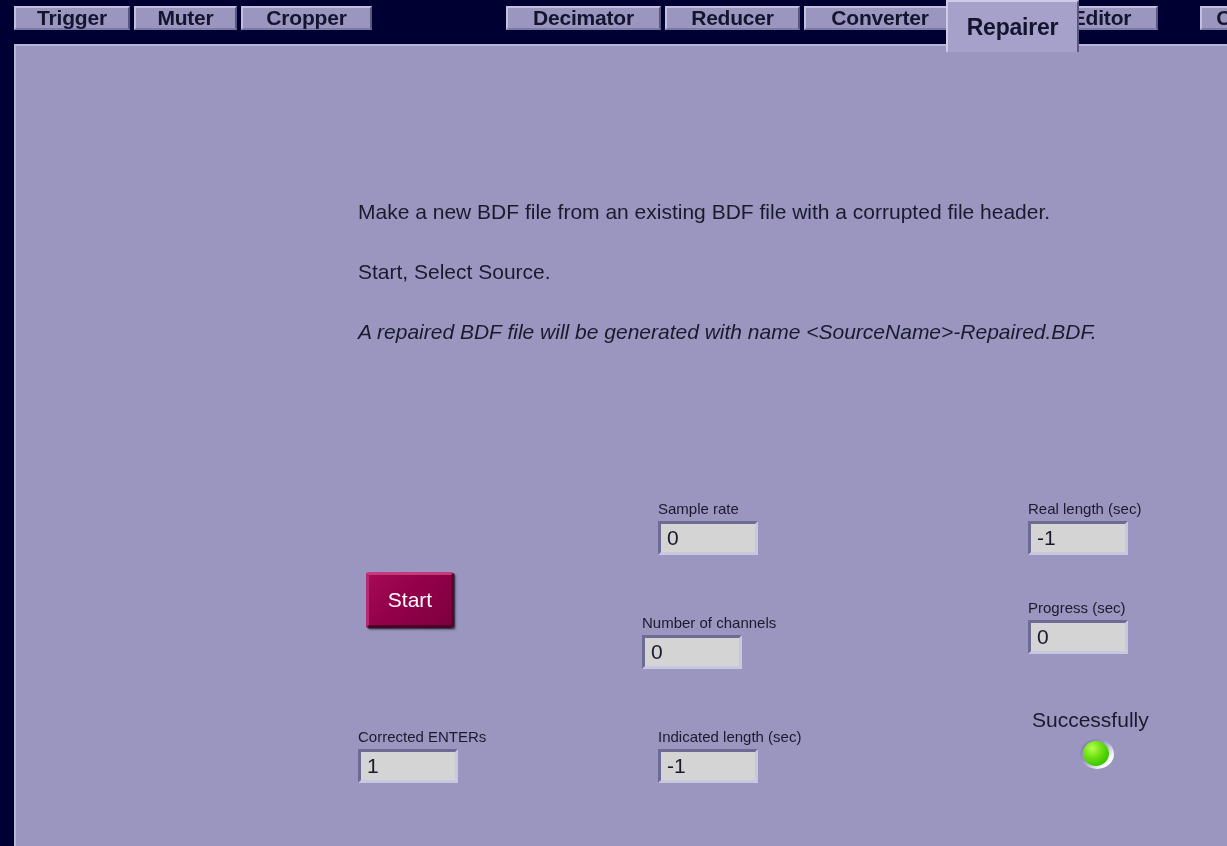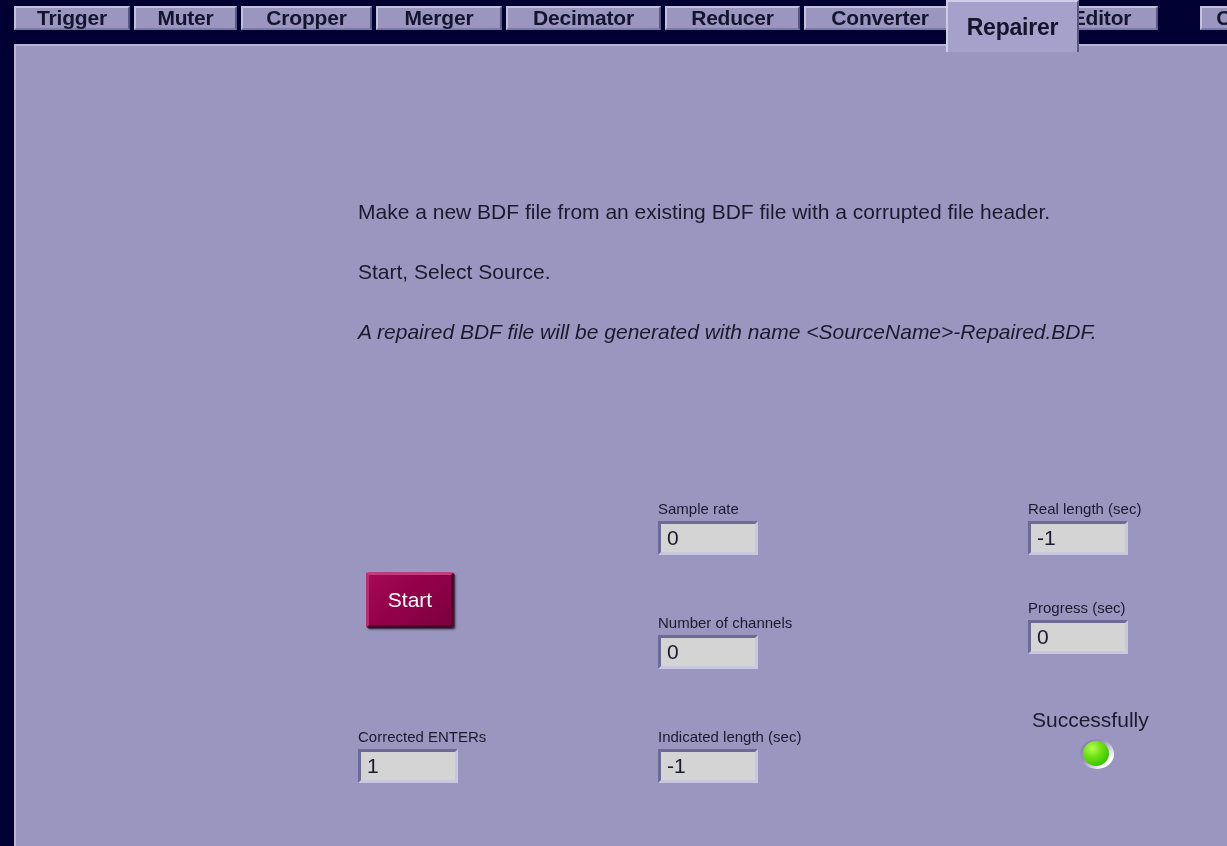--- a/index.html
+++ b/index.html
@@ -196,23 +196,20 @@
   <div class="tabstrip">
     <div class="tab" style="left:0px;   width:116px;">
         <span>Trigger</span>
       </div>
     <div class="tab" style="left:120px; width:103px;">
         <span>Muter</span>
       </div>
     <div class="tab" style="left:227px; width:131px;">
         <span>Cropper</span>
       </div>
-    <div class="tab" style="left:362px; width:126px;">
-        <span>Merger</span>
-      </div>
     <div class="tab" style="left:492px; width:155px;">
         <span>Decimator</span>
       </div>
     <div class="tab" style="left:651px; width:135px;">
         <span>Reducer</span>
       </div>
     <div class="tab" style="left:790px; width:152px;">
         <span>Converter</span>
       </div>
     <div class="tab selected" style="left:932px; width:133px;">
@@ -235,21 +232,21 @@
 
       <div class="start-btn">
         <span>Start</span>
       </div>
 
       <div class="field-group" style="left:636px; top:452px;">
         <div class="field-label">Sample rate</div>
         <div class="field-box">0</div>
       </div>
 
-      <div class="field-group" style="left:636px; top:566px;">
+      <div class="field-group" style="left:620px; top:566px;">
         <div class="field-label">Number of channels</div>
         <div class="field-box">0</div>
       </div>
 
       <div class="field-group" style="left:336px; top:680px;">
         <div class="field-label">Corrected ENTERs</div>
         <div class="field-box">1</div>
       </div>
 
       <div class="field-group" style="left:636px; top:680px;">

